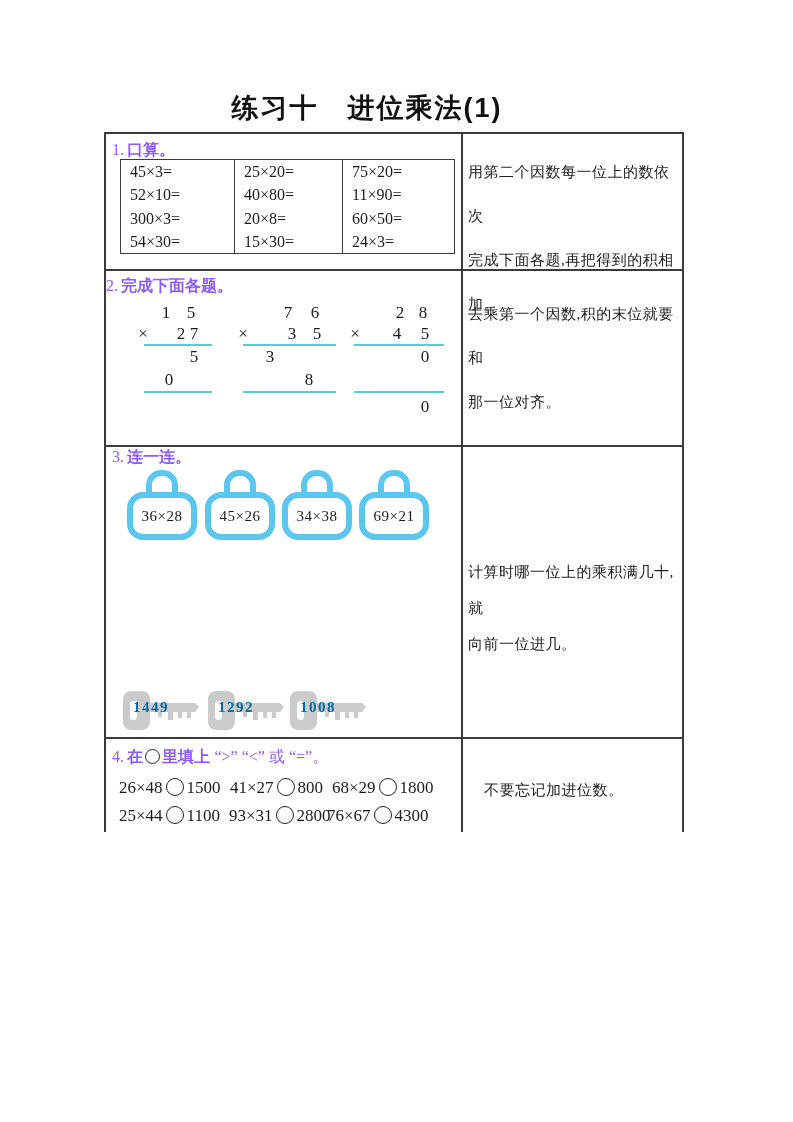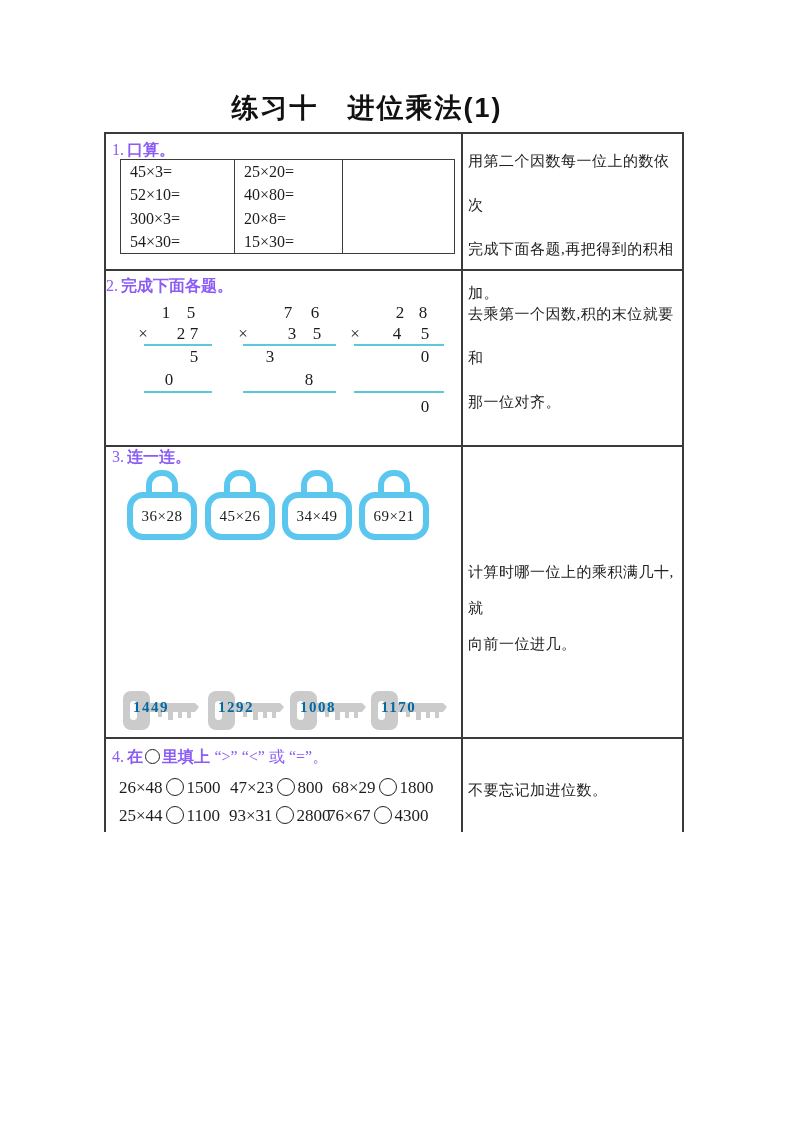--- a/index.html
+++ b/index.html
@@ -21,21 +21,21 @@
   .oral-col{display:flex;flex-direction:column;justify-content:space-around;
             padding-left:9px;box-sizing:border-box;}
   .oral-col.c1{width:114px;border-right:1.5px solid #3d3d3d;}
   .oral-col.c2{width:108px;border-right:1.5px solid #3d3d3d;}
   .oral-col.c3{flex:1;}
   .oral-cell{font-size:16px;line-height:17px;}
   
   .tip{position:absolute;left:362px;width:208px;font-size:15px;line-height:44px;
        letter-spacing:0.5px;color:#222;}
   .tip.t3{line-height:36px;}
-  .tip.t4{line-height:20px;}
+  .tip.t4{line-height:20px;margin-left:16px;}
   
   .d{position:absolute;width:14px;text-align:center;font-size:17px;line-height:20px;}
   .mline{position:absolute;height:0;border-top:2px solid #5cc9da;}
   
   .lock{position:absolute;top:336px;width:70px;height:72px;}
   .shackle{position:absolute;top:0;left:50%;transform:translateX(-50%);width:32px;height:28px;
            border:6px solid #5bc7ef;border-bottom:none;border-radius:15px 15px 0 0;
            box-sizing:border-box;background:#fff;}
   .lock-body{position:absolute;top:22px;left:0;width:70px;height:48px;background:#fff;
              border:6px solid #5bc7ef;border-radius:16px;box-sizing:border-box;
@@ -75,22 +75,28 @@
         <div class="oral-cell">52×10=</div>
         <div class="oral-cell">300×3=</div>
         <div class="oral-cell">54×30=</div>
       </div>
       <div class="oral-col c2">
         <div class="oral-cell">25×20=</div>
         <div class="oral-cell">40×80=</div>
         <div class="oral-cell">20×8=</div>
         <div class="oral-cell">15×30=</div>
       </div>
-    </div>
-    <div class="tip" style="top:5px">
+      <div class="oral-col c3">
+        <div class="oral-cell">75×20=</div>
+        <div class="oral-cell">11×90=</div>
+        <div class="oral-cell">60×50=</div>
+        <div class="oral-cell">24×3=</div>
+      </div>
+    </div>
+    <div class="tip" style="top:16px">
       <div>用第二个因数每一位上的数依次</div>
       <div>完成下面各题,再把得到的积相</div>
       <div>加。</div>
     </div>
 
     <div class="sec-h" style="left:0;top:142px">
       <span class="num">2.</span><span>完成下面各题。</span>
     </div>
 
     <span class="d" style="left:53px;top:169px">1</span>
@@ -135,21 +141,21 @@
     <div class="lock" style="left:21px">
       <div class="shackle"></div>
       <div class="lock-body">36×28</div>
     </div>
     <div class="lock" style="left:99px">
       <div class="shackle"></div>
       <div class="lock-body">45×26</div>
     </div>
     <div class="lock" style="left:176px">
       <div class="shackle"></div>
-      <div class="lock-body">34×49</div>
+      <div class="lock-body">34×38</div>
     </div>
     <div class="lock" style="left:253px">
       <div class="shackle"></div>
       <div class="lock-body">69×21</div>
     </div>
 
     <div class="key" style="left:16px">
       <svg width="78" height="46" viewBox="0 0 78 46">
         <rect x="1" y="4" width="27" height="39" rx="8" fill="#cbcbcb"></rect>
         <rect x="8" y="14" width="7" height="19" rx="3.5" fill="#ffffff"></rect>
@@ -166,44 +172,36 @@
       <span class="klabel">1292</span>
     </div>
     <div class="key" style="left:183px">
       <svg width="78" height="46" viewBox="0 0 78 46">
         <rect x="1" y="4" width="27" height="39" rx="8" fill="#cbcbcb"></rect>
         <rect x="8" y="14" width="7" height="19" rx="3.5" fill="#ffffff"></rect>
         <path fill="#cbcbcb" d="M28 16 L73 16 L77 20 L73 25 L69 25 L69 31 L65 31 L65 25 L60 25 L60 31 L56 31 L56 25 L51 25 L51 33 L46 33 L46 25 L40 25 L40 30 L36 30 L36 25 L28 25 Z"></path>
       </svg>
       <span class="klabel">1008</span>
     </div>
-    <div class="key" style="left:264px">
-      <svg width="78" height="46" viewBox="0 0 78 46">
-        <rect x="1" y="4" width="27" height="39" rx="8" fill="#cbcbcb"></rect>
-        <rect x="8" y="14" width="7" height="19" rx="3.5" fill="#ffffff"></rect>
-        <path fill="#cbcbcb" d="M28 16 L73 16 L77 20 L73 25 L69 25 L69 31 L65 31 L65 25 L60 25 L60 31 L56 31 L56 25 L51 25 L51 33 L46 33 L46 25 L40 25 L40 30 L36 30 L36 25 L28 25 Z"></path>
-      </svg>
-      <span class="klabel">1170</span>
-    </div>
 
     <div class="tip t3" style="top:420px">
       <div>计算时哪一位上的乘积满几十,就</div>
       <div>向前一位进几。</div>
     </div>
 
     <div class="sec-h" style="left:6px;top:613px">
       <span class="num">4.</span><span>在</span><span class="circle sm"></span><span>里填上</span>
       <span class="ops">“&gt;”  “&lt;” 或 “=”。</span>
     </div>
 
     <div class="cmp" style="left:13px;top:644px">
       <span>26×48</span><span class="circle"></span><span>1500</span>
     </div>
     <div class="cmp" style="left:124px;top:644px">
-      <span>47×23</span><span class="circle"></span><span>800</span>
+      <span>41×27</span><span class="circle"></span><span>800</span>
     </div>
     <div class="cmp" style="left:226px;top:644px">
       <span>68×29</span><span class="circle"></span><span>1800</span>
     </div>
     <div class="cmp" style="left:13px;top:672px">
       <span>25×44</span><span class="circle"></span><span>1100</span>
     </div>
     <div class="cmp" style="left:123px;top:672px">
       <span>93×31</span><span class="circle"></span><span>2800</span>
     </div>

